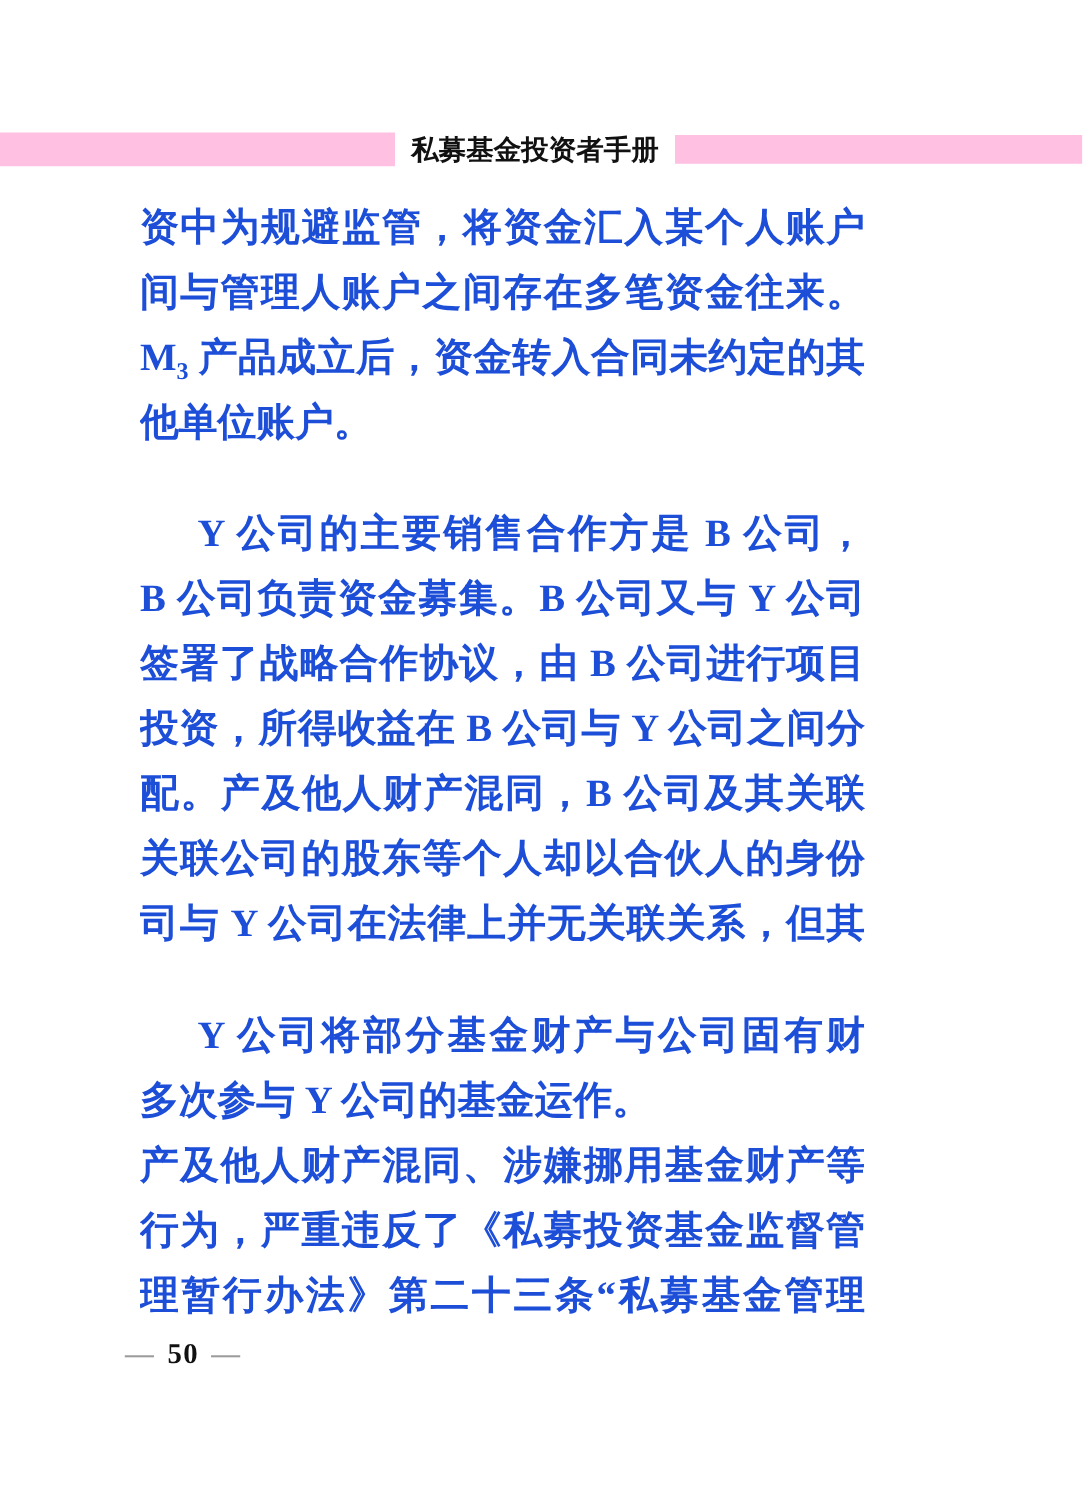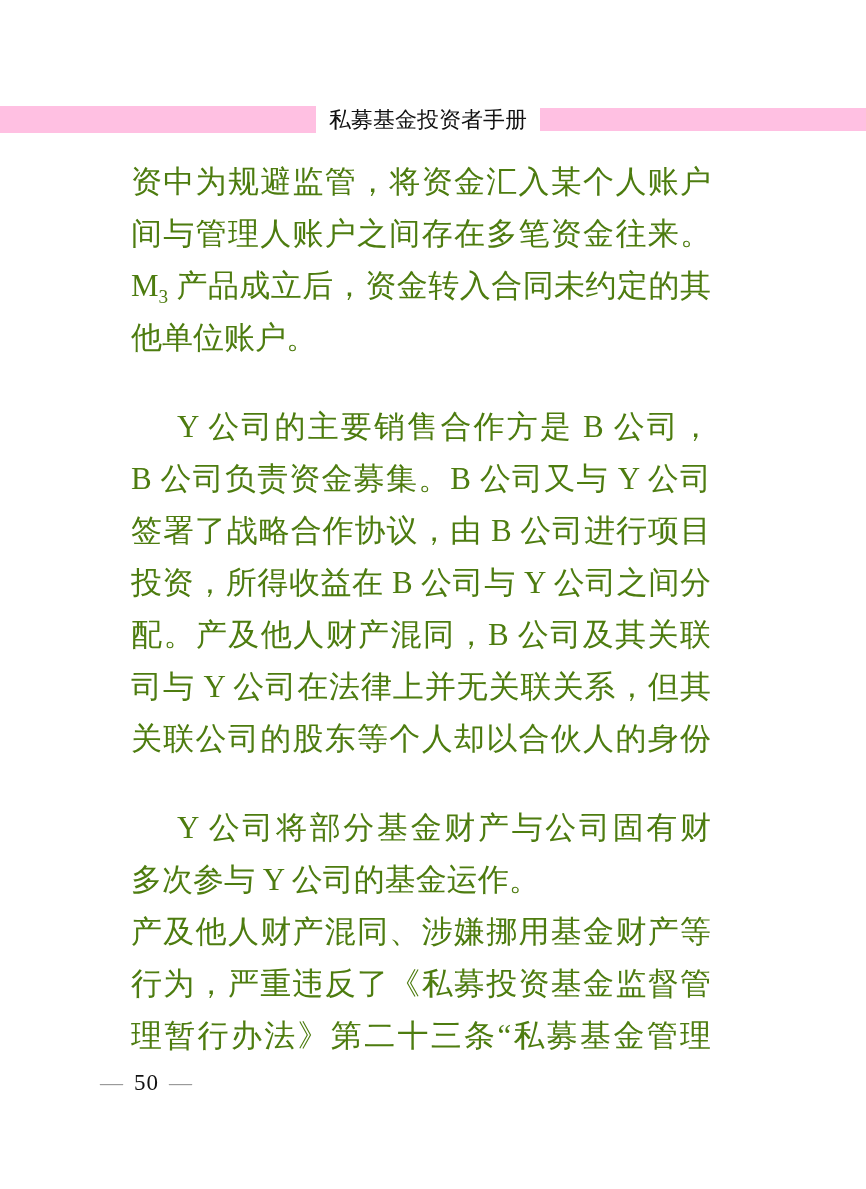--- a/index.html
+++ b/index.html
@@ -1,33 +1,34 @@
 <!DOCTYPE html>
 <html style="--header-pink: #ffc0e2;"><head>
 <meta charset="utf-8">
 <style>
   html,body { margin:0; padding:0; background:#ffffff; }
   .page {
     position:relative; width:866px; height:1189px; background:#ffffff;
     font-family:"Liberation Serif","DejaVu Serif",serif; color:#161616;
     overflow:hidden;
+    font-weight:bold;
   }
   
   .bar { position:absolute; background:var(--header-pink,#ffc0e2); }
   .bar-left  { left:0;   top:106px; width:316px; height:27px; }
   .bar-right { left:540px; top:108px; width:326px; height:23px; }
   .header-title {
     position:absolute; left:316px; top:105px; width:224px; height:29px;
     text-align:center; font-size:22px; line-height:29px; color:#111;
     white-space:nowrap;
   }
   
   .body-text {
-    position:absolute; left:131px; top:156px; width:580px;
-    font-size:31px; line-height:52px; color:#4d7c0f;
+    position:absolute; left:112px; top:156px; width:580px;
+    font-size:31px; line-height:52px; color:#1d4ed8;
   }
   .line {
     height:52px; overflow:hidden;
     text-align:justify; text-align-last:justify;
   }
   .line.end { text-align:right; text-align-last:left; }
   .line.indent { padding-left:46px;margin-top:37px; }
   .line sub { font-size:0.62em; line-height:0; }
   
   .page-num {
@@ -49,22 +50,22 @@
   <div class="body-text">
     <div class="line">资中为规避监管，将资金汇入某个人账户</div>
     <div class="line">间与管理人账户之间存在多笔资金往来。</div>
     <div class="line"><span>M</span><sub>3</sub><span> 产品成立后，资金转入合同未约定的其</span></div>
     <div class="line end">他单位账户。</div>
     <div class="line indent">Y 公司的主要销售合作方是 B 公司，</div>
     <div class="line">B 公司负责资金募集。B 公司又与 Y 公司</div>
     <div class="line">签署了战略合作协议，由 B 公司进行项目</div>
     <div class="line">投资，所得收益在 B 公司与 Y 公司之间分</div>
     <div class="line">配。产及他人财产混同，B 公司及其关联公</div>
+    <div class="line">关联公司的股东等个人却以合伙人的身份</div>
     <div class="line">司与 Y 公司在法律上并无关联关系，但其</div>
-    <div class="line">关联公司的股东等个人却以合伙人的身份</div>
     <div class="line indent">Y 公司将部分基金财产与公司固有财</div>
     <div class="line end">多次参与 Y 公司的基金运作。</div>
     <div class="line">产及他人财产混同、涉嫌挪用基金财产等</div>
     <div class="line">行为，严重违反了《私募投资基金监督管</div>
     <div class="line">理暂行办法》第二十三条“私募基金管理</div>
   </div>
 
   <div class="page-num">
     <span class="dash">—</span><span class="num">50</span><span class="dash">—</span>
   </div>

